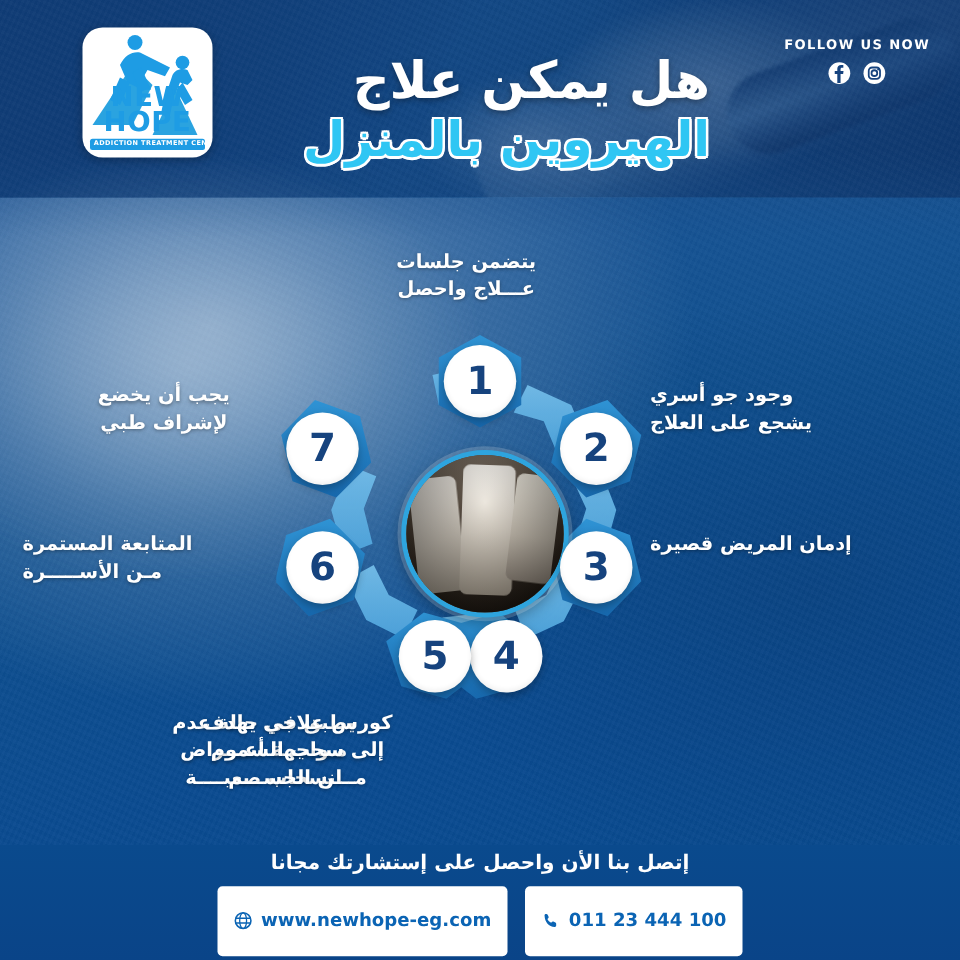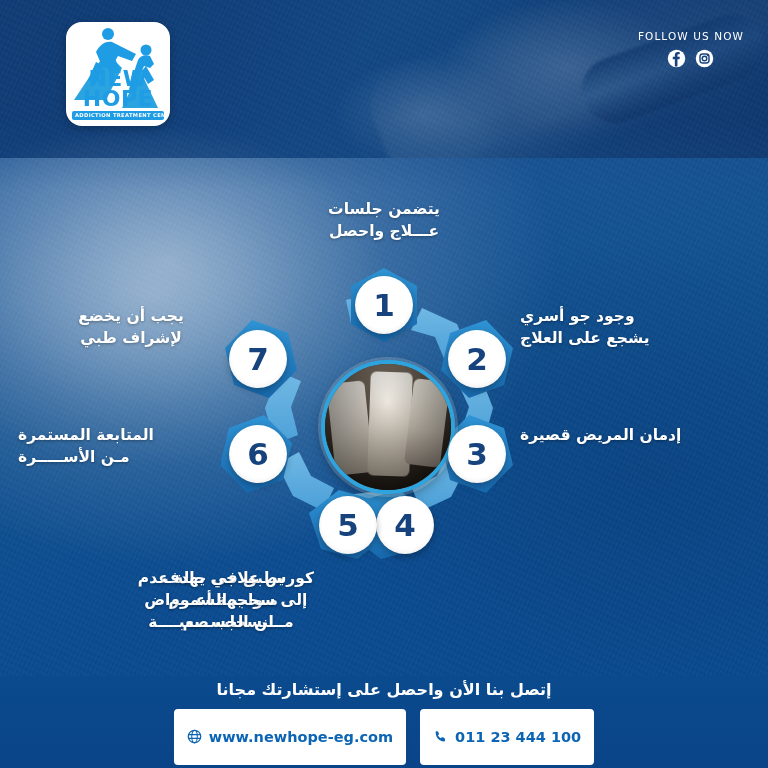--- a/index.html
+++ b/index.html
@@ -83,21 +83,21 @@
   .logo .tagline{
     display:block;font-size:5.2px;letter-spacing:.35px;color:#ffffff;
     background:#1e9ce4;padding:2px 3px;border-radius:2px;margin:2px 6px 0 6px;
     direction:ltr;font-weight:700;white-space:nowrap;
   }
   
   .follow{
     position:absolute;right:24px;top:30px;text-align:center;direction:ltr;
   }
   .follow .fl-label{
-    color:#ffffff;font-size:10.5px;font-weight:400;letter-spacing:1.1px;
+    color:#ffffff;font-size:10.5px;font-weight:700;letter-spacing:1.1px;
     font-family:"DejaVu Sans","Liberation Sans",sans-serif;
   }
   .follow .icons{margin-top:7px;display:flex;gap:9px;justify-content:center;}
   .follow .icons span{display:inline-flex;}
   
   .headline{
     position:absolute;right:200px;top:40px;text-align:right;direction:rtl;
     width:400px;
   }
   .hl1{
@@ -143,21 +143,21 @@
     color:#16437e;font-size:31px;font-weight:800;direction:ltr;
     box-shadow:0 3px 7px rgba(0,0,0,.28), inset 0 -2px 4px rgba(0,0,0,.06);
     font-family:"DejaVu Sans","Liberation Sans",sans-serif;
   }
   
   .lbl{
     position:absolute;color:#ffffff;font-size:15.5px;font-weight:700;line-height:1.42;
     direction:rtl;text-shadow:0 1px 3px rgba(0,0,0,.35);
   }
   .lbl.r{text-align:left;}
-  .lbl-1{right:284px;top:198px;width:200px;text-align:center;}
+  .lbl-1{right:295px;top:198px;width:200px;text-align:center;}
   .lbl-2{right:12px;top:305px;width:236px;}
   .lbl-3{right:12px;top:424px;width:236px;}
   .lbl-4{left:138px;top:567px;width:200px;text-align:center;}
   .lbl-5{right:452px;top:567px;width:210px;text-align:center;}
   .lbl-6{right:536px;top:424px;width:214px;}
   .lbl-7{right:528px;top:305px;width:218px;text-align:center;}
   
   .footer{
     position:absolute;left:0;bottom:0;width:768px;height:92px;
     background:linear-gradient(180deg,#0a4a8d 0%,#0a4488 100%);
@@ -226,20 +226,24 @@
         <svg width="19" height="19" viewBox="0 0 24 24">
             <circle cx="12" cy="12" r="11" fill="#fff"></circle>
             <rect x="6.3" y="6.3" width="11.4" height="11.4" rx="3.4" fill="none" stroke="#16437e" stroke-width="1.8"></rect>
             <circle cx="12" cy="12" r="2.9" fill="none" stroke="#16437e" stroke-width="1.8"></circle>
             <circle cx="15.8" cy="8.3" r="1" fill="#16437e"></circle>
           </svg>
       </span>
     </div>
   </div>
 
+  <div class="headline">
+    <div class="hl1">هل يمكن علاج</div>
+    <div class="hl2">الهيروين بالمنزل</div>
+  </div>
 
   <div class="wheel">
     <svg width="326" height="306" viewBox="0 0 326 306">
       <defs>
         <linearGradient id="gdark" x1="0" y1="0" x2="0" y2="1">
           <stop offset="0" stop-color="#2f93d4"></stop>
             <stop offset="1" stop-color="#1768ad"></stop>
         </linearGradient>
         <linearGradient id="glight" x1="0" y1="0" x2="0" y2="1">
           <stop offset="0" stop-color="#74bde8"></stop>

